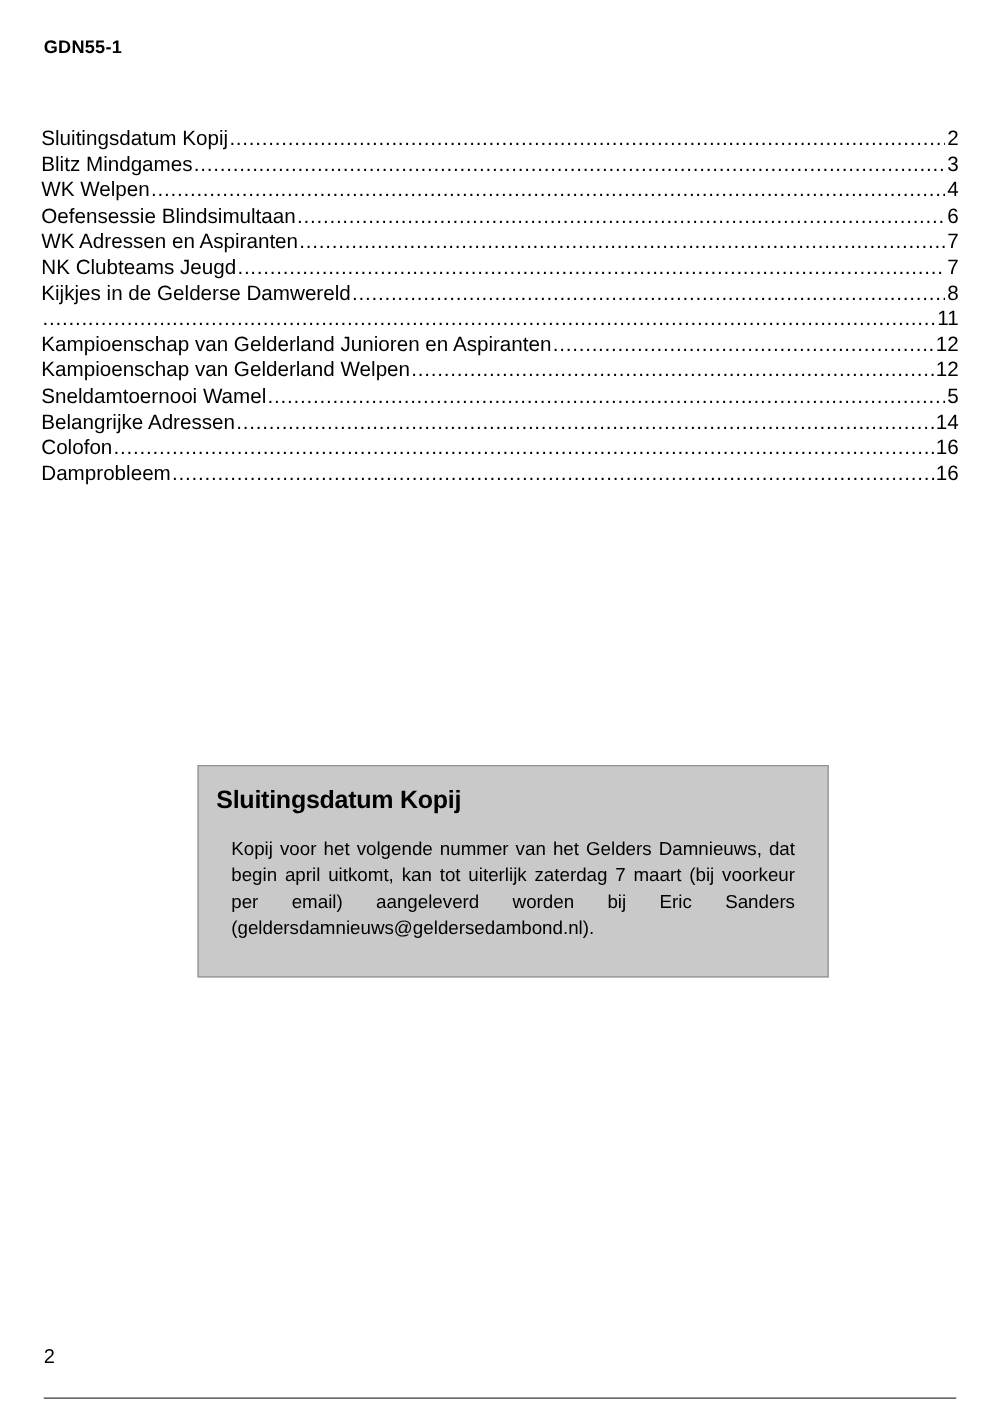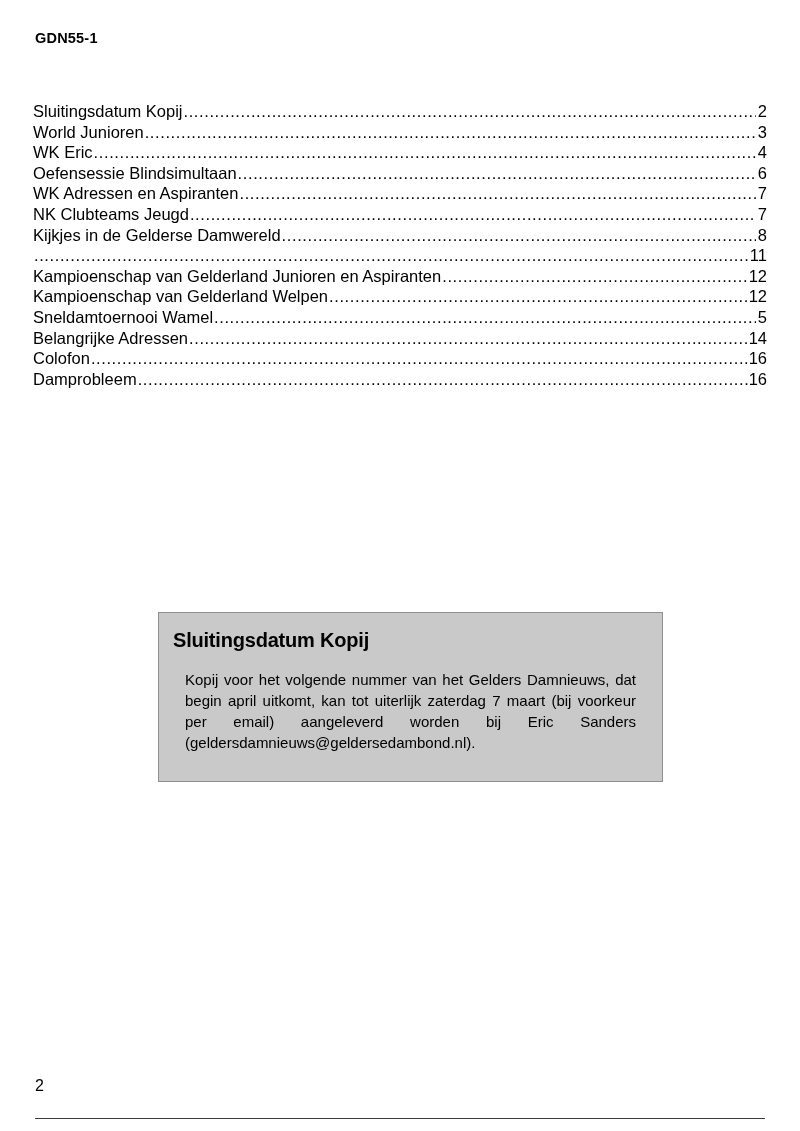--- a/index.html
+++ b/index.html
@@ -137,26 +137,26 @@
   <div class="doc-header">GDN55-1</div>
 
 
   <div class="toc" id="toc-list">
       <div class="toc-entry">
         <span class="toc-label">Sluitingsdatum Kopij</span>
         <span class="toc-dots"></span>
         <span class="toc-page">2</span>
       </div>
       <div class="toc-entry">
-        <span class="toc-label">World Junioren</span>
+        <span class="toc-label">Blitz Mindgames</span>
         <span class="toc-dots"></span>
         <span class="toc-page">3</span>
       </div>
       <div class="toc-entry">
-        <span class="toc-label">WK Eric</span>
+        <span class="toc-label">WK Welpen</span>
         <span class="toc-dots"></span>
         <span class="toc-page">4</span>
       </div>
       <div class="toc-entry">
         <span class="toc-label">Oefensessie Blindsimultaan</span>
         <span class="toc-dots"></span>
         <span class="toc-page">6</span>
       </div>
       <div class="toc-entry">
         <span class="toc-label">WK Adressen en Aspiranten</span>

